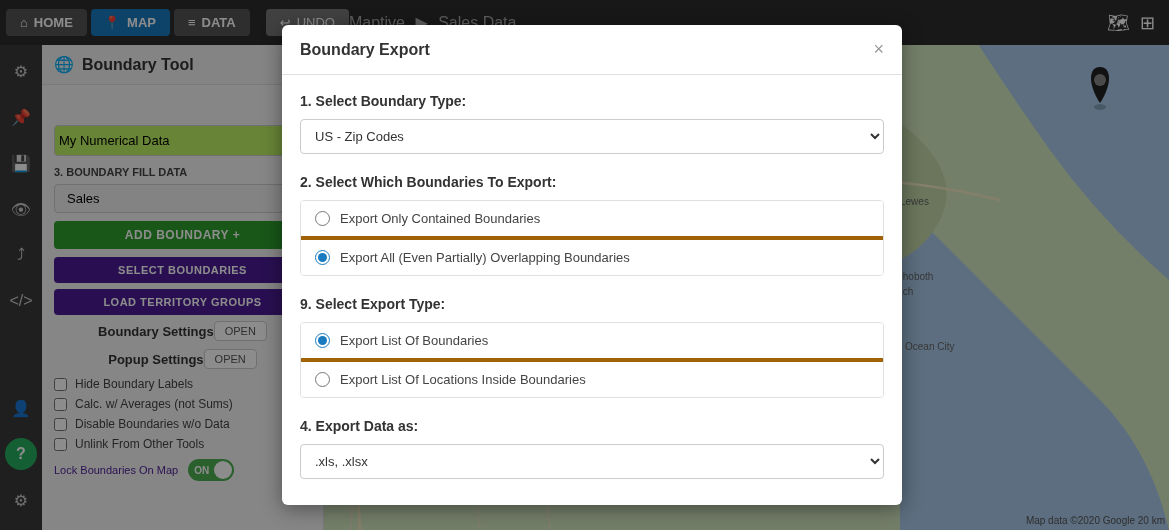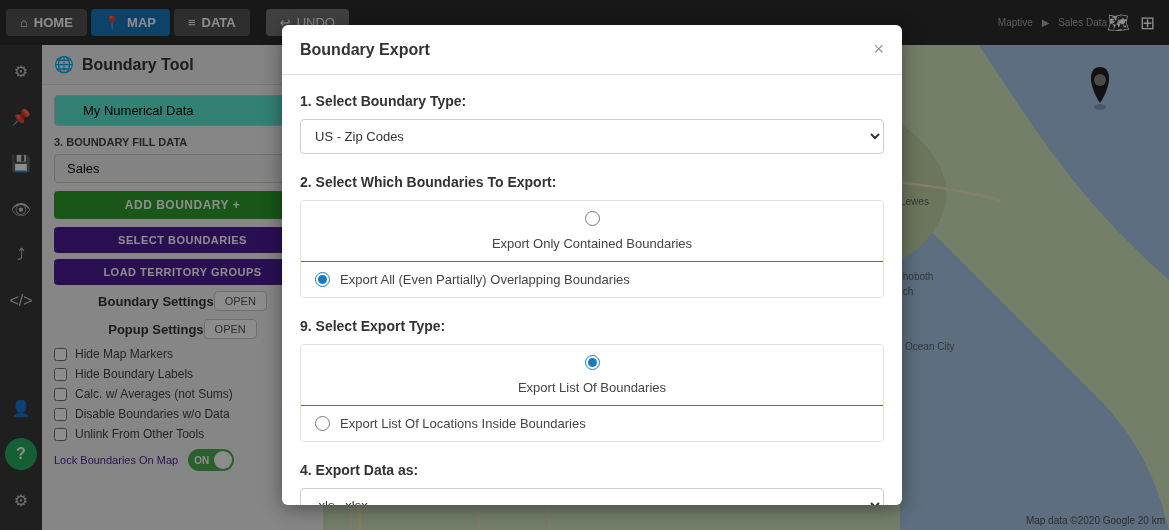--- a/index.html
+++ b/index.html
@@ -52,23 +52,23 @@
       padding: 6px 14px;
       background: #777;
       border: none;
       border-radius: 4px;
       color: white;
       font-size: 13px;
       cursor: pointer;
     }
     .top-bar-center {
       flex: 1;
-      text-align: right;
-      color: white;
-      font-size: 10px;
+      text-align: left;
+      color: white;
+      font-size: 16px;
       font-weight: bold;
     }
     .top-bar-center span { color: #aaa; font-weight: normal; }
     .top-bar-right {
       display: flex;
       align-items: center;
       gap: 10px;
       padding-right: 14px;
     }
     .icon-btn {
@@ -148,26 +148,27 @@
     .panel-close {
       background: none;
       border: none;
       font-size: 16px;
       cursor: pointer;
       color: #666;
     }
     .panel-body { padding: 10px 12px; }
     .select-dropdown {
       width: 100%;
-      padding: 6px 24px;
+      padding: 6px 0;
       border: 1px solid #ccc;
       border-radius: 4px;
-      background: #5eead4;
+      background: #bef264;
       font-size: 13px;
       margin-bottom: 10px;
+      margin-top: 30px;
     }
     .section-label {
       font-size: 11px;
       font-weight: bold;
       color: #444;
       margin-bottom: 6px;
       text-transform: uppercase;
     }
     .fill-row {
       display: flex;
@@ -332,22 +333,21 @@
     .radio-item {
       display: flex;
       align-items: center;
       gap: 10px;
       padding: 10px 14px;
       background: white;
       font-size: 13px;
       color: #444;
     }
     .radio-item:not(:last-child) {
-      border-bottom: 1px solid #a16207;
-      flex-direction: column;
+      border-bottom: 4px solid #a16207;
     }
     .radio-item input[type="radio"] {
       accent-color: #1a7abf;
       width: 15px;
       height: 15px;
     }
     .export-btn {
       width: 100%;
       padding: 14px;
       background: #2d9e2d;
@@ -482,24 +482,20 @@
     <button class="add-boundary-btn">ADD BOUNDARY +</button>
     <button class="action-btn">SELECT BOUNDARIES</button>
     <button class="action-btn">LOAD TERRITORY GROUPS</button>
     <div class="settings-row">
       <span class="settings-label">Boundary Settings</span>
       <button class="open-btn">OPEN</button>
     </div>
     <div class="settings-row">
       <span class="settings-label">Popup Settings</span>
       <button class="open-btn">OPEN</button>
-    </div>
-    <div class="checkbox-row">
-      <input type="checkbox" id="cb1" style="">
-      <label for="cb1">Hide Map Markers</label>
     </div>
     <div class="checkbox-row">
       <input type="checkbox" id="cb2" style="">
       <label for="cb2">Hide Boundary Labels</label>
     </div>
     <div class="checkbox-row">
       <input type="checkbox" id="cb3" style="">
       <label for="cb3">Calc. w/ Averages (not Sums)</label>
     </div>
     <div class="checkbox-row">

